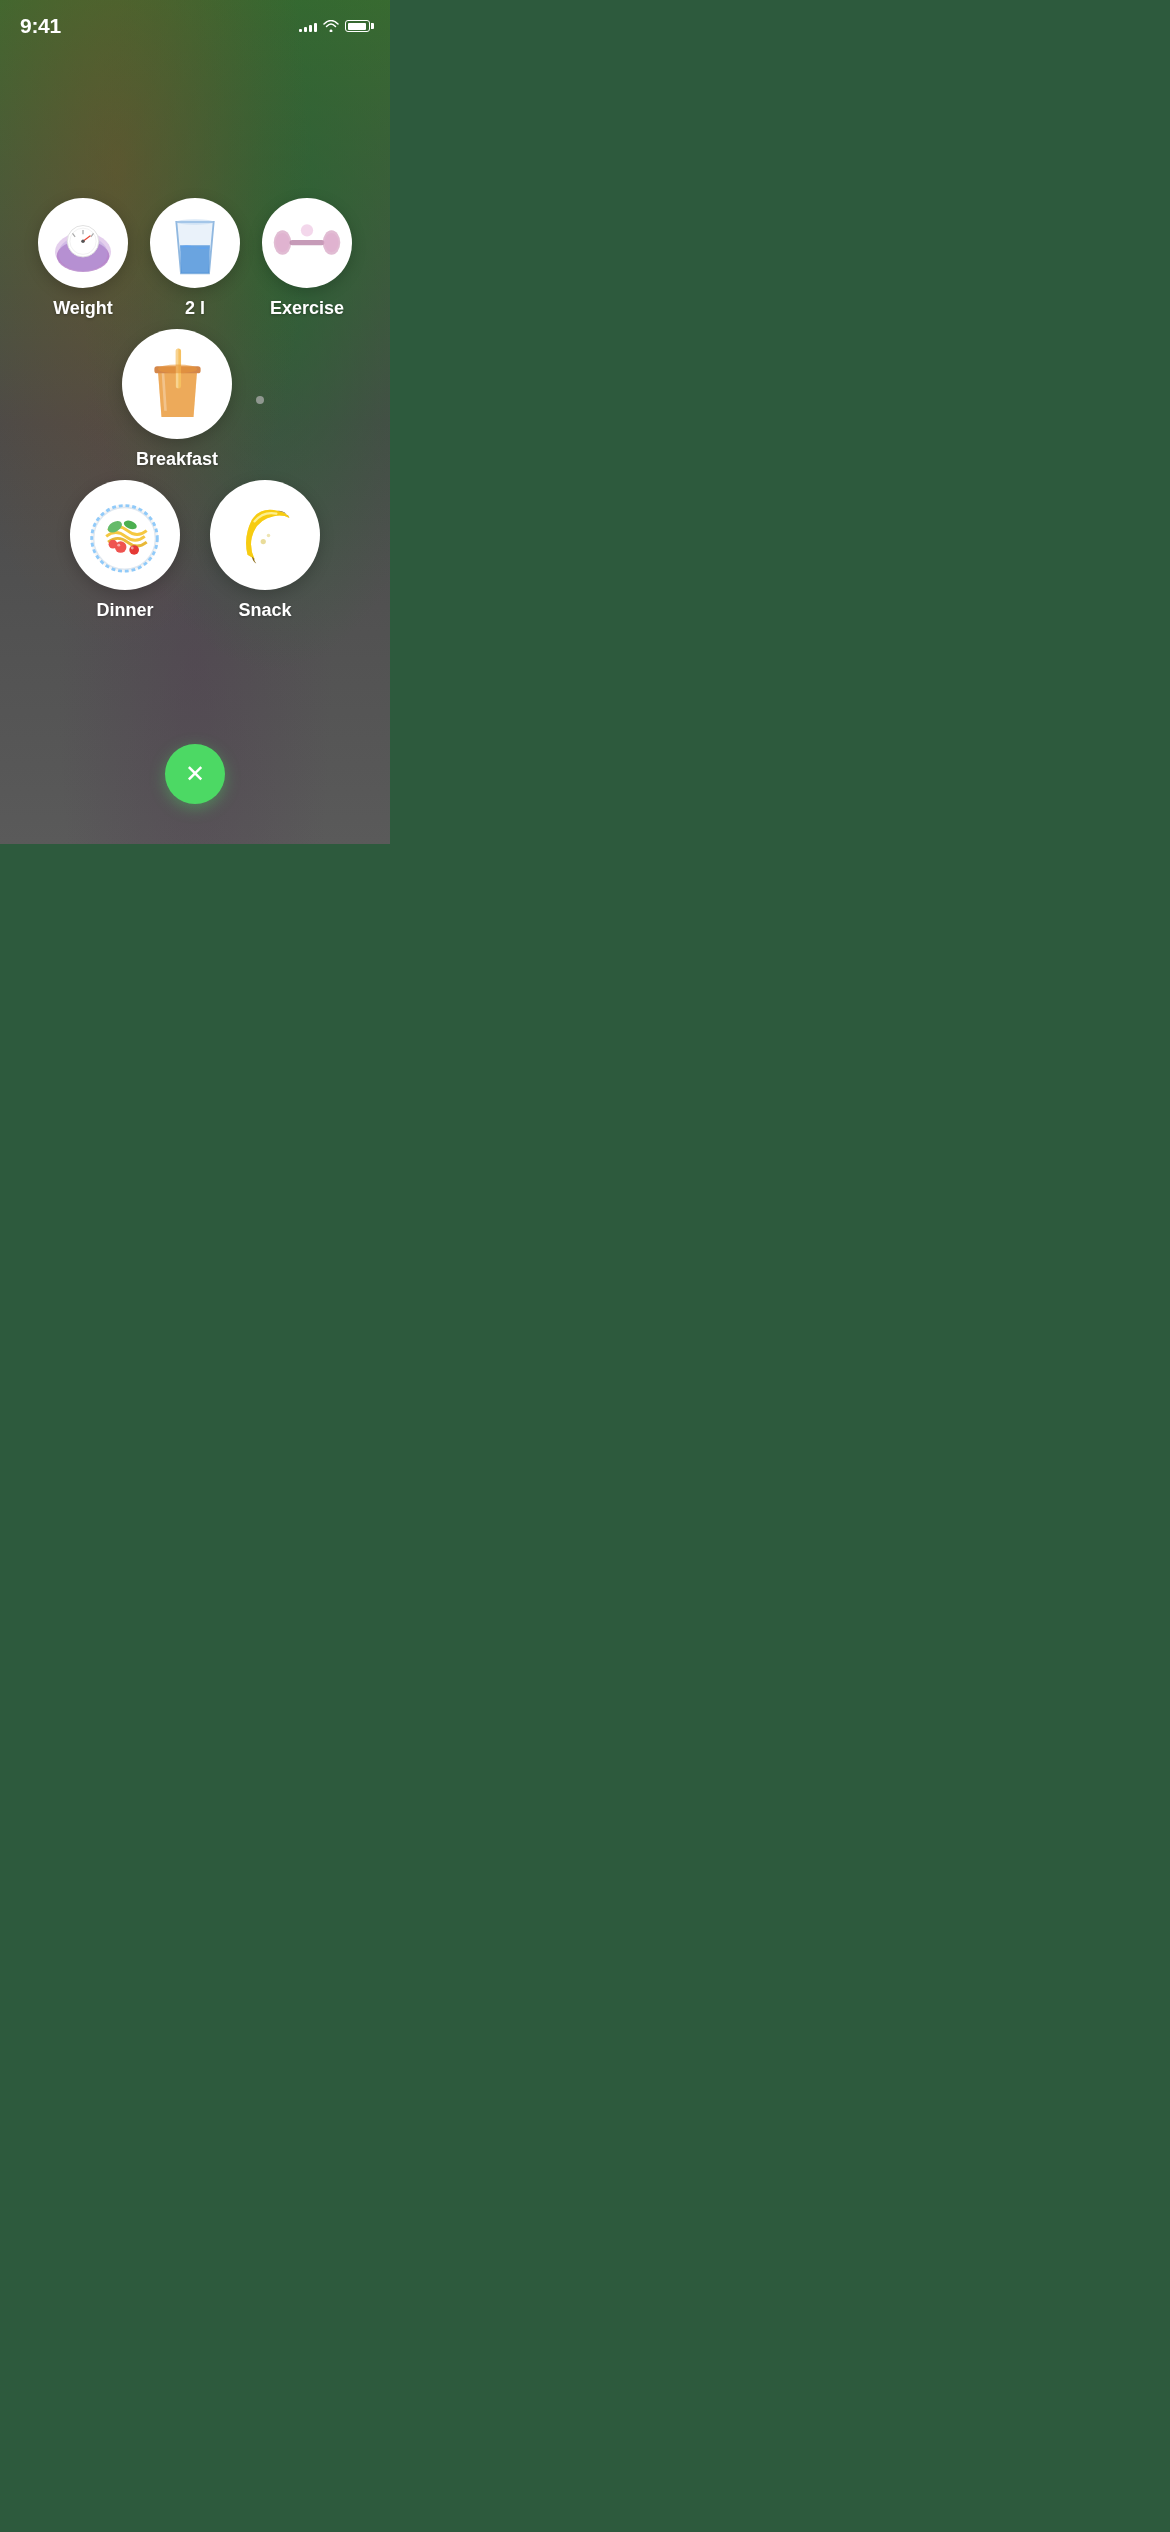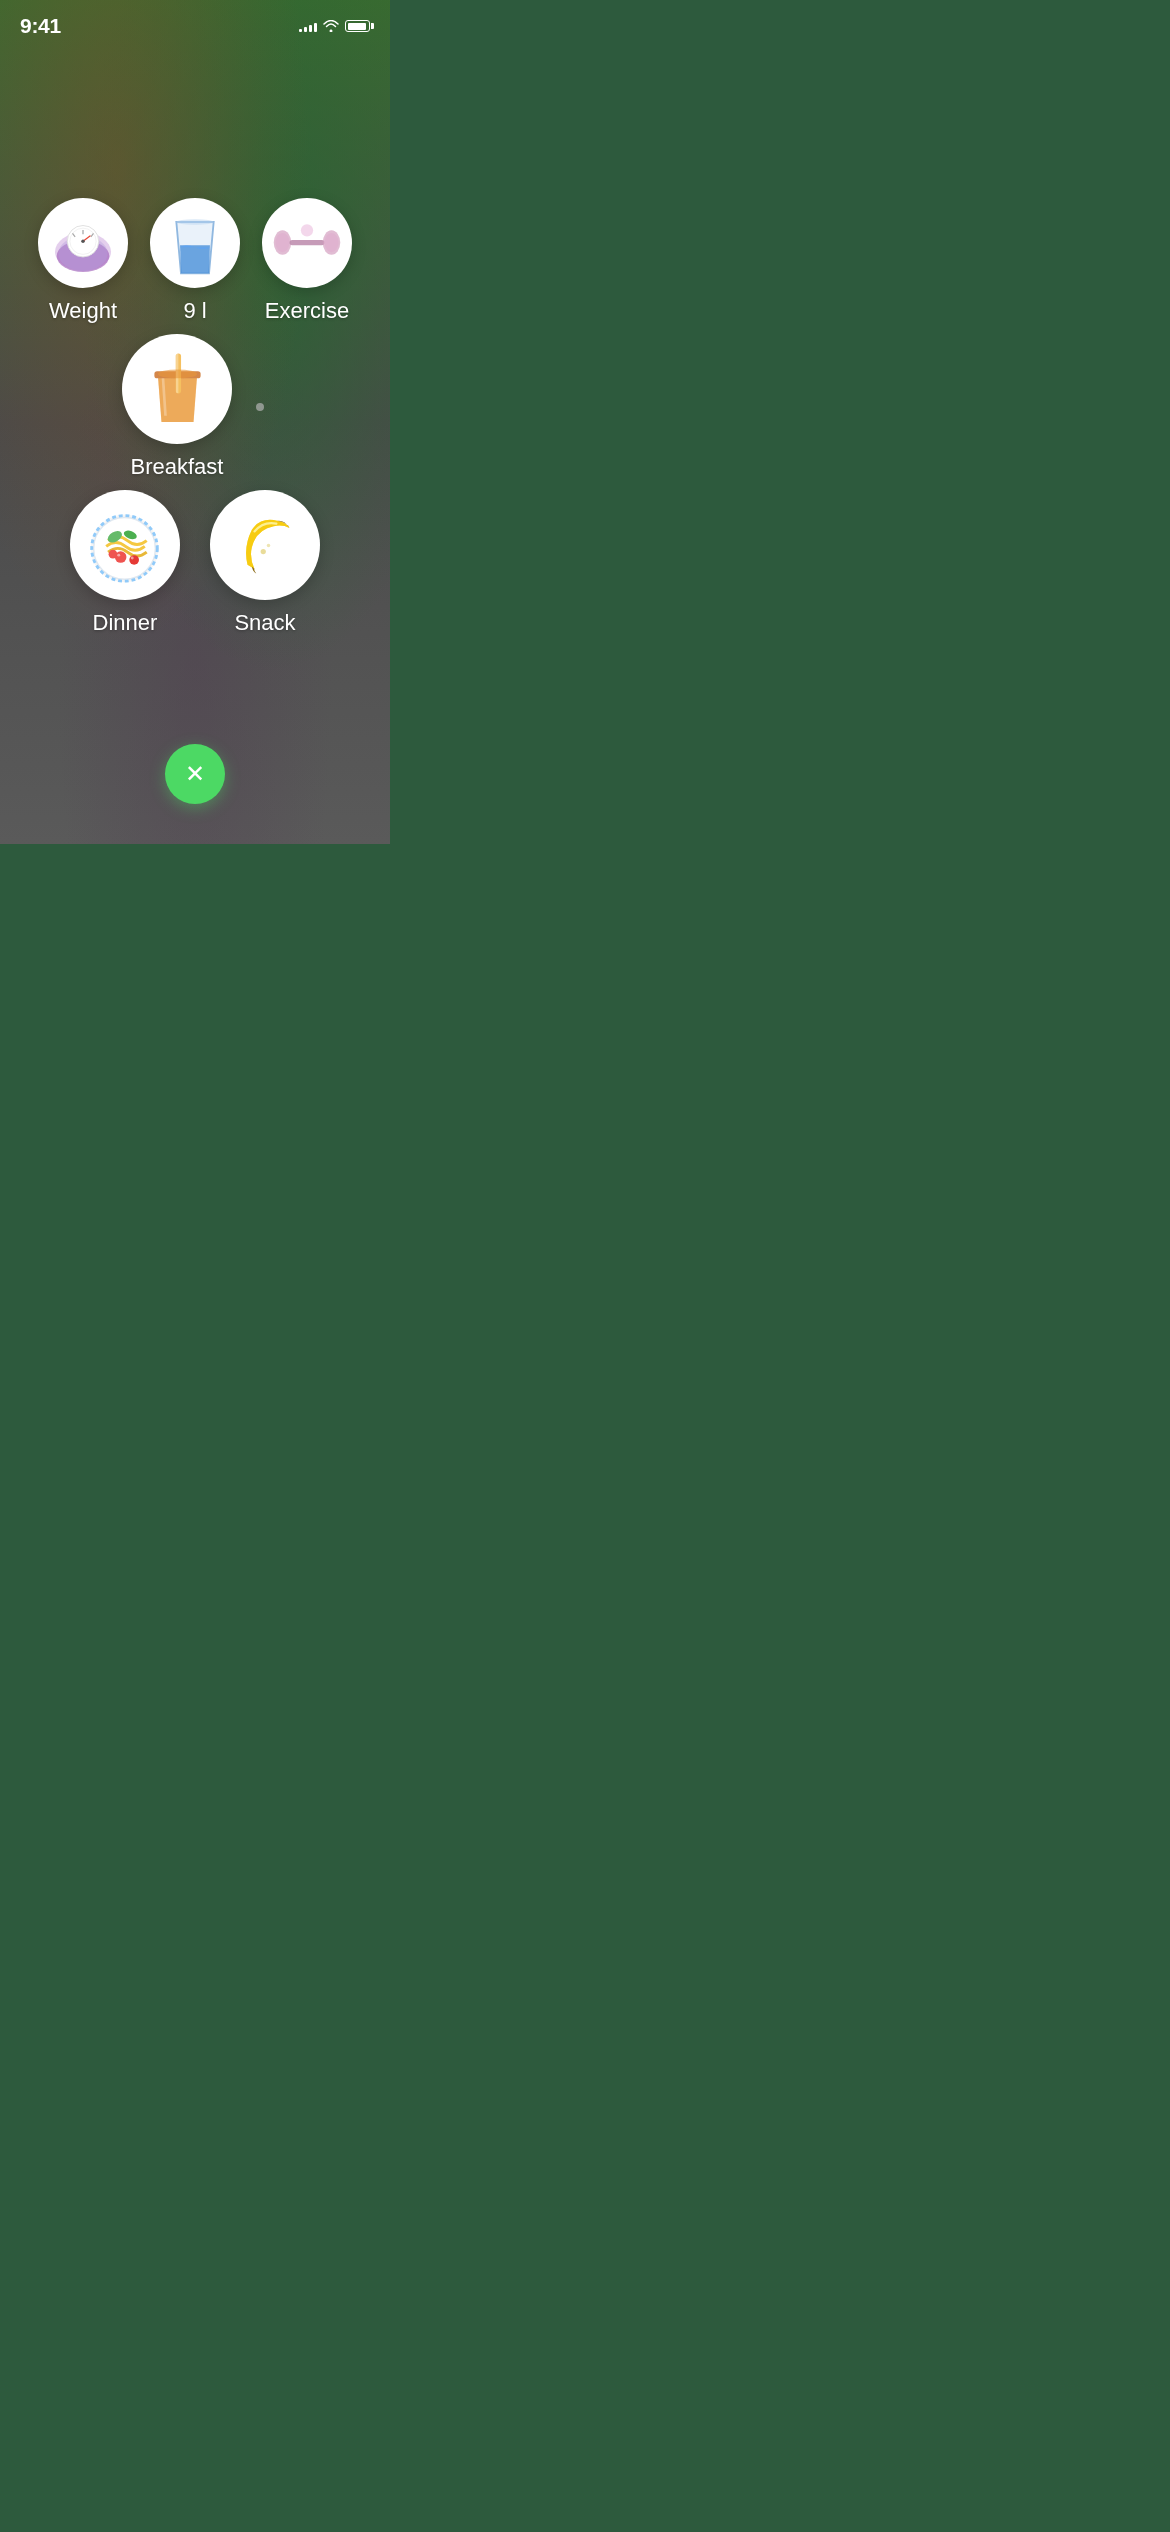--- a/index.html
+++ b/index.html
@@ -128,22 +128,22 @@
       box-shadow: 0 4px 15px rgba(0,0,0,0.2);
     }
 
     .icon-circle.small {
       width: 90px;
       height: 90px;
     }
 
     .icon-label {
       color: white;
-      font-size: 22px;
-      font-weight: 400;
+      font-size: 18px;
+      font-weight: 700;
       margin-top: 10px;
       text-shadow: 0 1px 3px rgba(0,0,0,0.3);
     }
 
     
     .weight-svg { width: 70px; height: 70px; }
 
     
     .water-svg { width: 60px; height: 70px; }
 
@@ -253,21 +253,21 @@
     <div class="grid-item">
       <div class="icon-circle small">
         <svg class="water-svg" viewBox="0 0 60 75" xmlns="http://www.w3.org/2000/svg">
           <path d="M10 15 L15 70 L45 70 L50 15 Z" fill="#b8d4f0" opacity="0.3"></path>
           <path d="M10 15 L15 70 L45 70 L50 15 Z" fill="none" stroke="#90b8e0" stroke-width="2"></path>
           <path d="M14 40 L15 70 L45 70 L46 40 Z" fill="#4a90d9" opacity="0.8"></path>
           <path d="M14 42 Q20 38 30 42 Q40 46 46 42" fill="#5ba3f5" opacity="0.6"></path>
           <ellipse cx="30" cy="15" rx="20" ry="3" fill="#b8d4f0" opacity="0.5"></ellipse>
         </svg>
       </div>
-      <span class="icon-label">9 l</span>
+      <span class="icon-label">2 l</span>
     </div>
 
     <div class="grid-item">
       <div class="icon-circle small">
         <svg class="exercise-svg" viewBox="0 0 80 65" xmlns="http://www.w3.org/2000/svg">
 
           <ellipse cx="12" cy="32" rx="10" ry="14" fill="#d4a0c0" opacity="0.7"></ellipse>
           <ellipse cx="12" cy="32" rx="8" ry="11" fill="#e0b0d0" opacity="0.8"></ellipse>
 
           <rect x="20" y="29" width="40" height="6" rx="3" fill="#c090b0" opacity="0.9"></rect>

